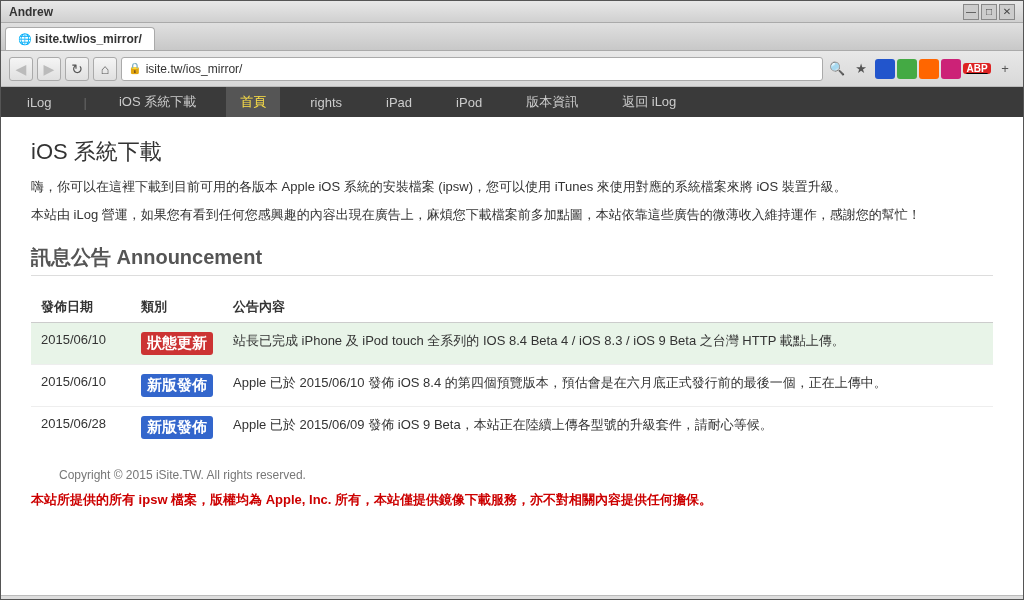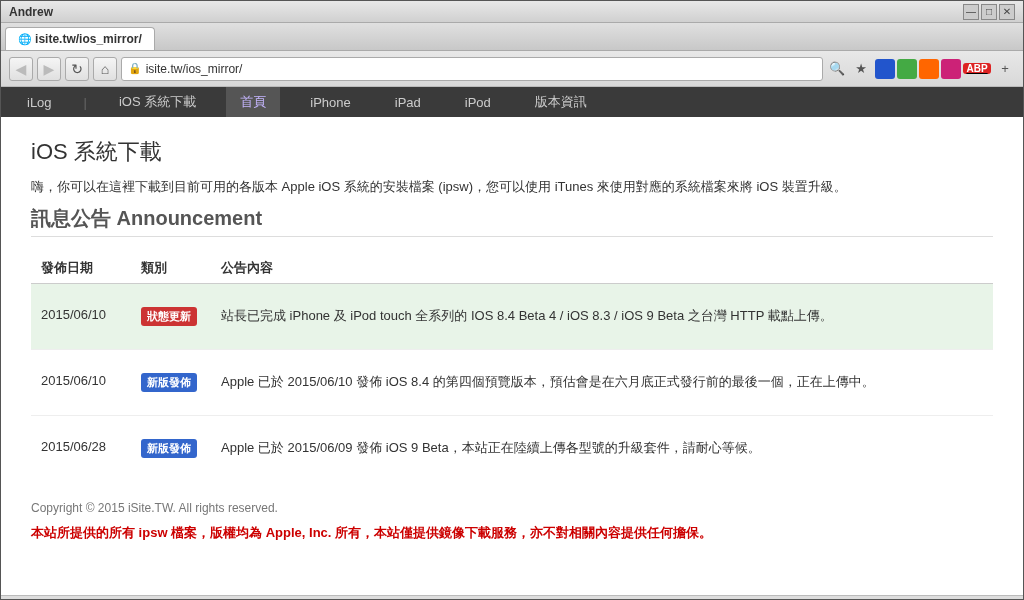--- a/index.html
+++ b/index.html
@@ -113,21 +113,21 @@
       gap: 16px;
       flex-shrink: 0;
     }
     .nav-item {
       color: #ccc;
       font-size: 13px;
       padding: 6px 14px;
       cursor: pointer;
       white-space: nowrap;
     }
-    .nav-item.active { background: #555; color: #c4b5fd; }
+    .nav-item.active { background: #555; color: #fde047; }
 
     
     .page-content {
       flex: 1;
       background: #fff;
       overflow-y: auto;
       padding: 20px 30px;
     }
 
     .page-title { font-size: 22px; color: #333; margin-bottom: 10px; font-weight: normal; }
@@ -151,43 +151,44 @@
     }
     .announcement-table th {
       text-align: left;
       padding: 6px 10px;
       font-size: 13px;
       color: #333;
       border-bottom: 1px solid #ccc;
       font-weight: bold;
     }
     .announcement-table td {
-      padding: 23px 10px;
+      padding: 9px 10px;
       font-size: 13px;
       color: #333;
       vertical-align: top;
     }
     .announcement-table tr.highlight td { background: #e8f4e8; }
     .announcement-table tr:not(:last-child) td { border-bottom: 1px solid #eee; }
 
     .badge {
       display: inline-block;
       padding: 2px 6px;
       border-radius: 3px;
-      font-size: 11px;
+      font-size: 15px;
       font-weight: bold;
       white-space: nowrap;
     }
     .badge-red { background: #cc3333; color: #fff; }
     .badge-blue { background: #3366cc; color: #fff; font-family: Liberation Serif, serif; }
 
     .copyright {
       font-size: 12px;
       color: #777;
       margin-bottom: 8px;
+      margin-left: 28px;
     }
     .disclaimer {
       font-size: 13px;
       color: #cc0000;
       font-weight: bold;
       line-height: 1.5;
     }
 
     
     .status-bar {
@@ -244,30 +245,32 @@
       <div class="icon-adblock">ABP</div>
     </div>
     <div class="toolbar-icon">+</div>
   </div>
 
   <div class="nav-menu">
     <div class="nav-item">iLog</div>
     <span style="color:#666; padding: 0 2px;">|</span>
     <div class="nav-item">iOS 系統下載</div>
     <div class="nav-item active">首頁</div>
-    <div class="nav-item">iPhone</div>
+    <div class="nav-item">rights</div>
     <div class="nav-item">iPad</div>
     <div class="nav-item">iPod</div>
     <div class="nav-item">版本資訊</div>
+    <div class="nav-item">返回 iLog</div>
   </div>
 
   <div class="page-content">
 
     <h1 class="page-title">iOS 系統下載</h1>
     <p class="page-desc">嗨，你可以在這裡下載到目前可用的各版本 Apple iOS 系統的安裝檔案 (ipsw)，您可以使用 iTunes 來使用對應的系統檔案來將 iOS 裝置升級。</p>
+    <p class="page-notice">本站由 iLog 營運，如果您有看到任何您感興趣的內容出現在廣告上，麻煩您下載檔案前多加點圖，本站依靠這些廣告的微薄收入維持運作，感謝您的幫忙！</p>
 
     <h2 class="section-title">訊息公告 Announcement</h2>
 
     <table class="announcement-table">
       <thead>
         <tr>
           <th style="width:100px;">發佈日期</th>
           <th style="width:80px;">類別</th>
           <th>公告內容</th>
         </tr>

